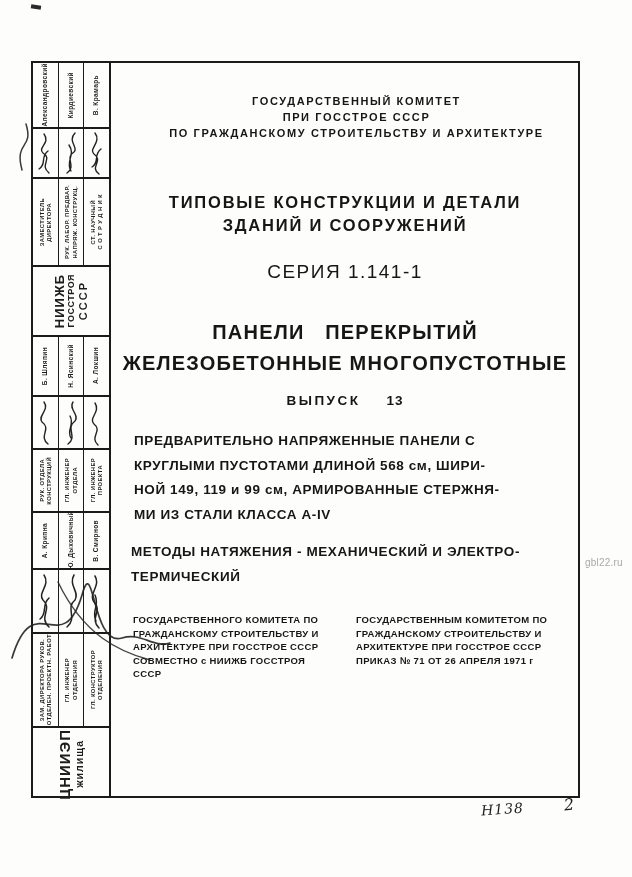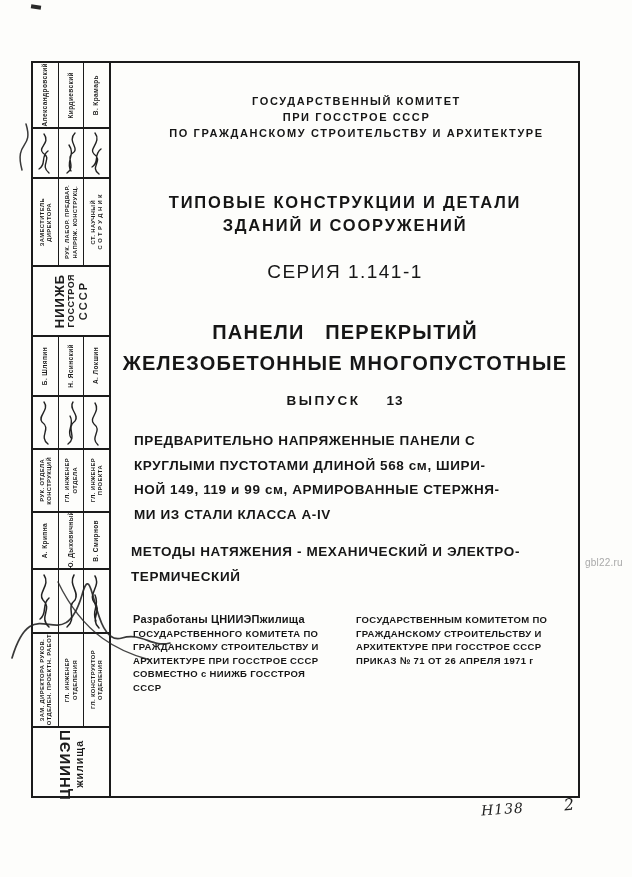--- a/index.html
+++ b/index.html
@@ -278,21 +278,20 @@
     <span class="pline">НОЙ 149, 119 и 99 см, АРМИРОВАННЫЕ СТЕРЖНЯ-</span>
     <span class="pline c">МИ ИЗ СТАЛИ КЛАССА А-IV</span>
   </div>
 
   <div class="abs para para2">
     <span class="pline">МЕТОДЫ НАТЯЖЕНИЯ - МЕХАНИЧЕСКИЙ И ЭЛЕКТРО-</span>
     <span class="pline c">ТЕРМИЧЕСКИЙ</span>
   </div>
 
   <div class="abs cols developed">
-    <div class="l0">Разработаны ЦНИИЭПжилища</div>
     <div>ГОСУДАРСТВЕННОГО КОМИТЕТА ПО</div>
     <div>ГРАЖДАНСКОМУ СТРОИТЕЛЬСТВУ И</div>
     <div>АРХИТЕКТУРЕ ПРИ ГОССТРОЕ СССР</div>
     <div>СОВМЕСТНО с НИИЖБ ГОССТРОЯ</div>
     <div>СССР</div>
   </div>
 
   <div class="abs cols approved">
     <div>ГОСУДАРСТВЕННЫМ КОМИТЕТОМ ПО</div>
     <div>ГРАЖДАНСКОМУ СТРОИТЕЛЬСТВУ  И</div>

